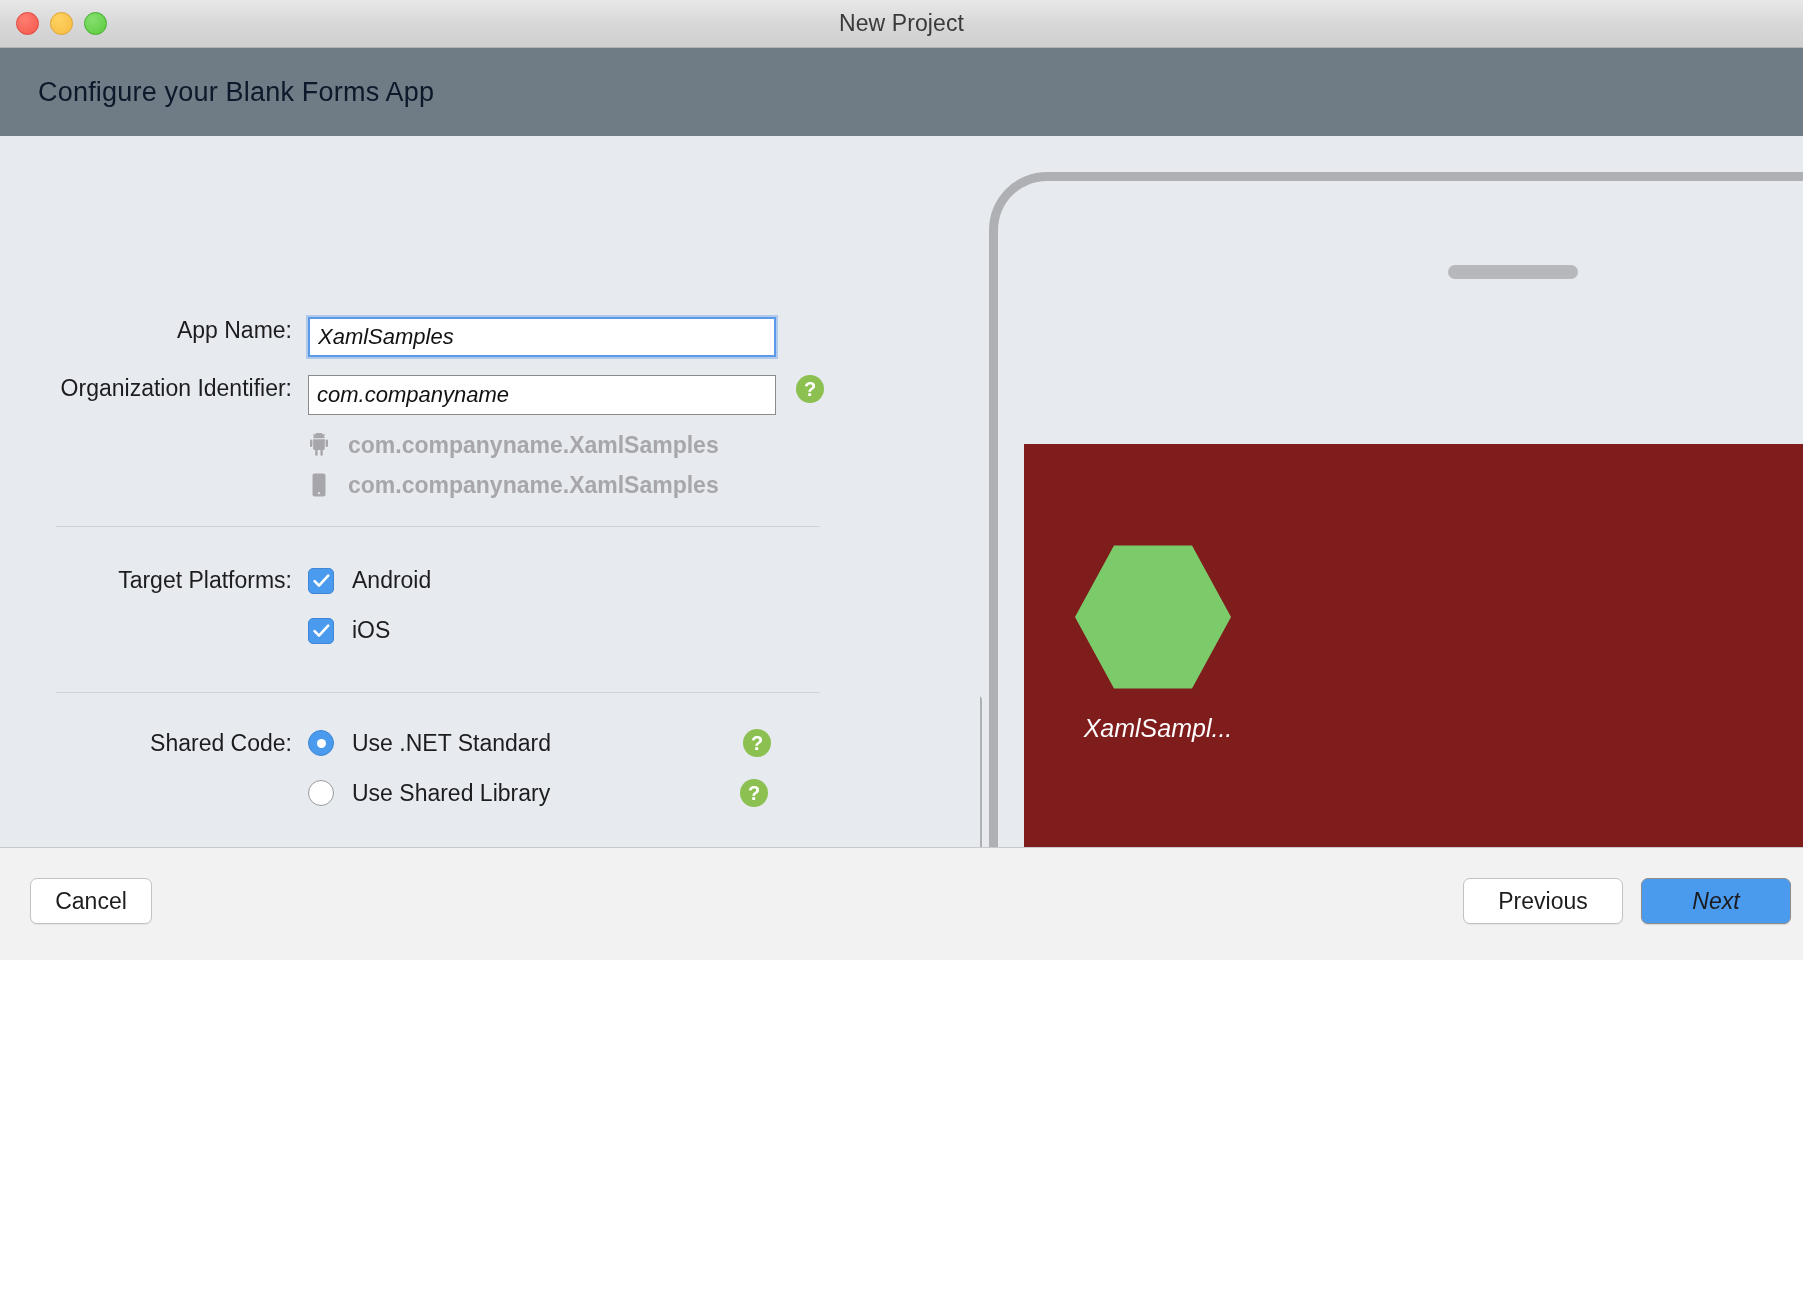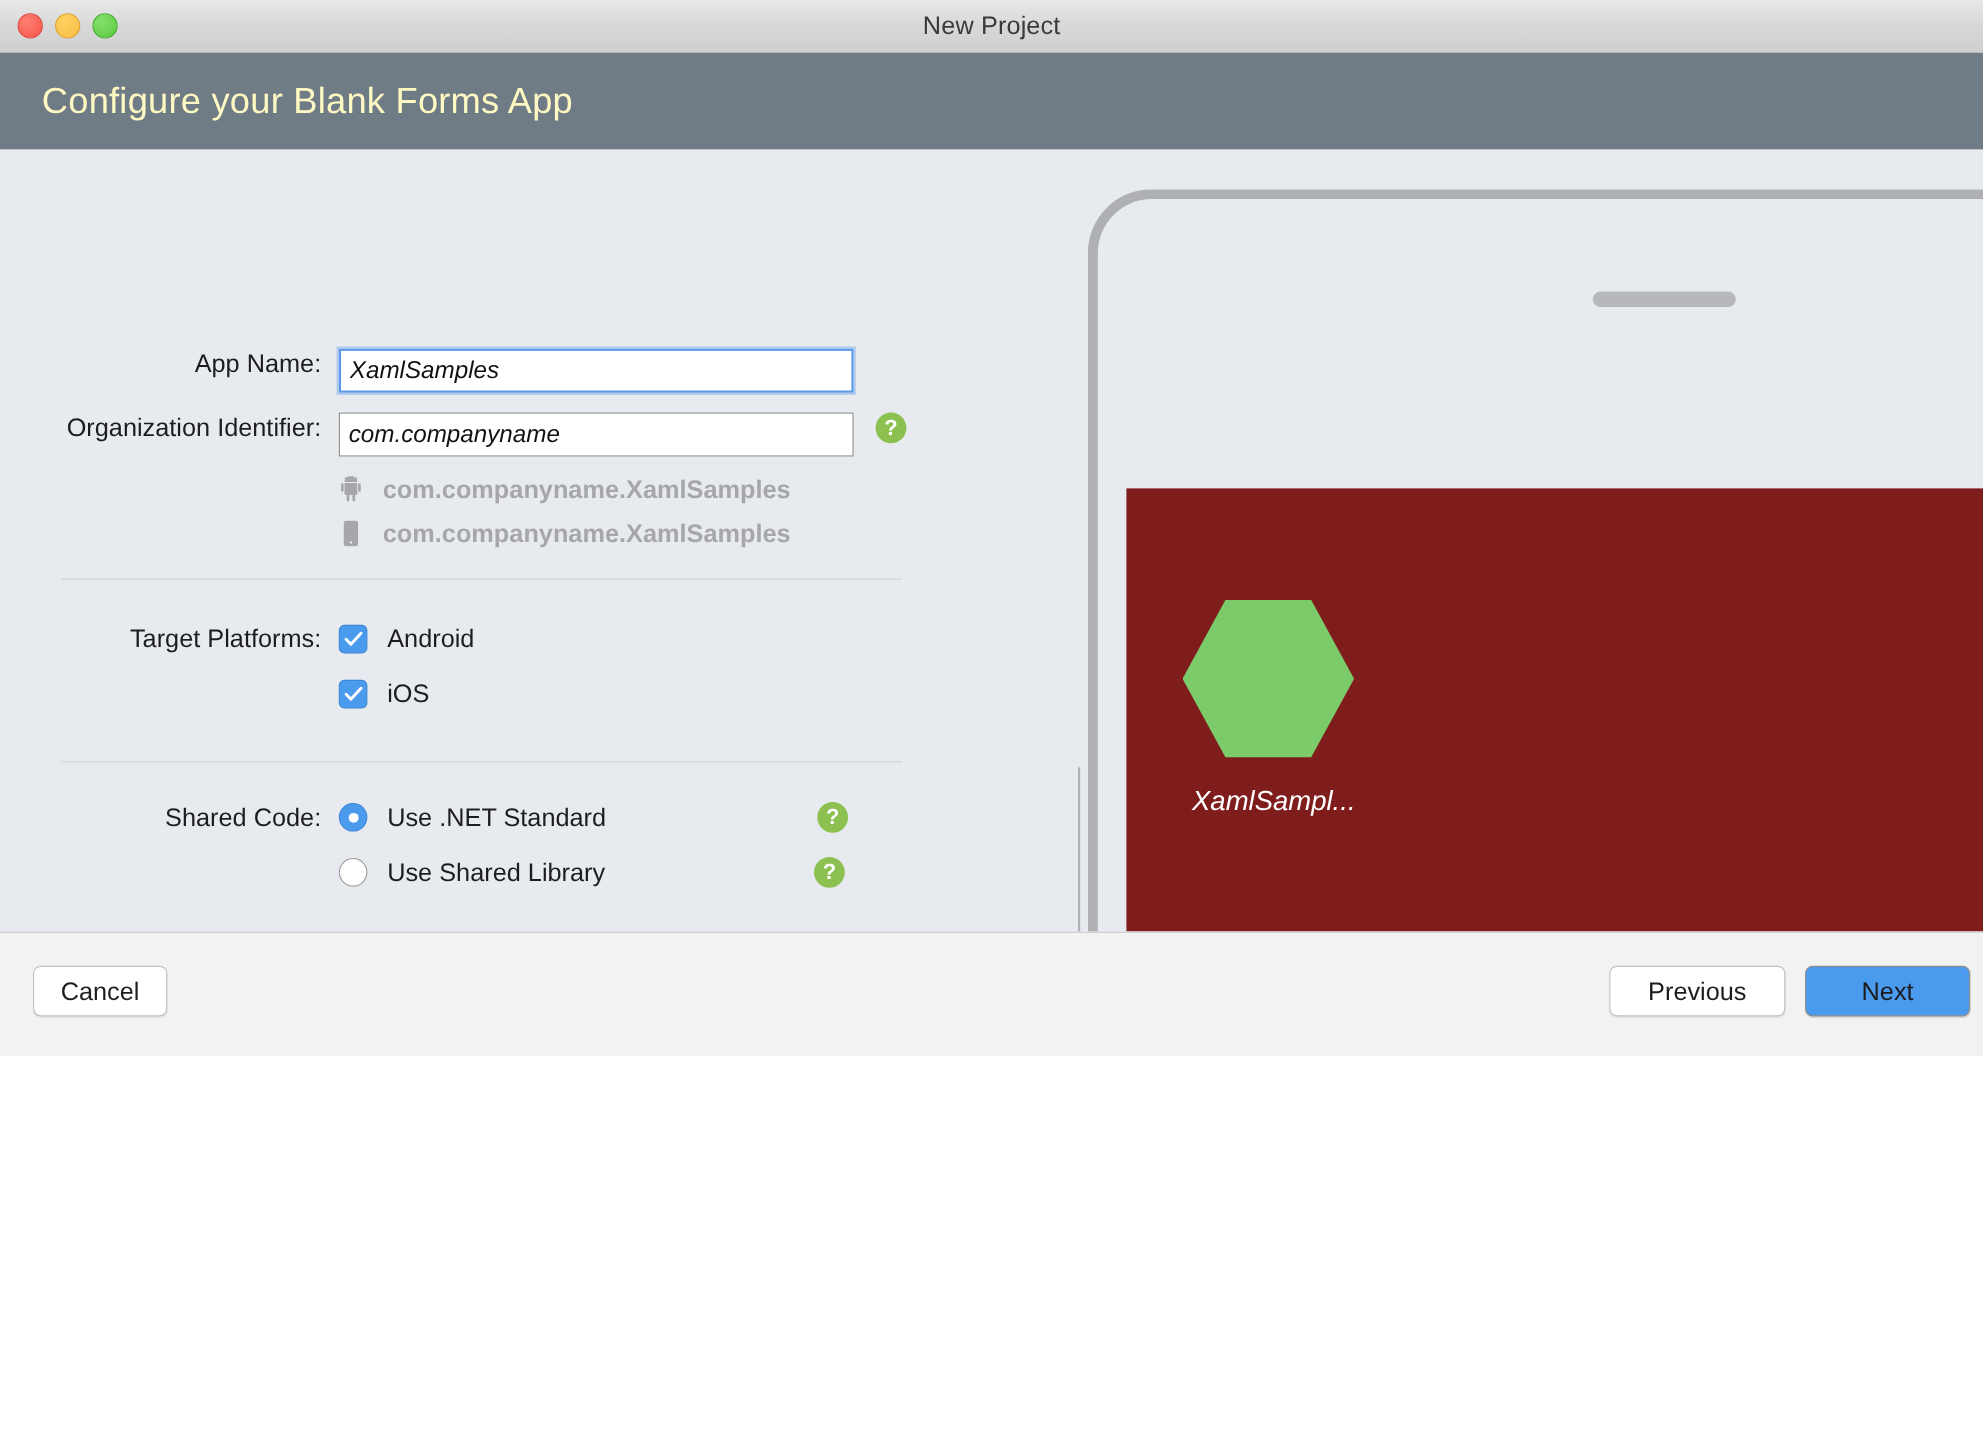--- a/index.html
+++ b/index.html
@@ -62,22 +62,22 @@
   
   .header {
     flex: 0 0 88px;
     background: #6f7b85;
     display: flex;
     align-items: center;
     padding-left: 38px;
     box-sizing: border-box;
   }
   .header-title {
-    color: #fef9c3;
-    font-size: 33px;
+    color: #0f172a;
+    font-size: 27px;
     letter-spacing: .2px;
   }
 
   
   .body {
     position: relative;
     flex: 1 1 auto;
     background: #e7eaee;
     overflow: hidden;
   }
@@ -330,21 +330,21 @@
     box-shadow: 0 1px 1px rgba(0,0,0,.06);
   }
   .btn-primary {
     background: #4a9aee;
     border: 1px solid #8d8d8d;
     color: #1b1b1d;
     box-shadow: 0 1px 1px rgba(0,0,0,.12);
   }
   .btn-cancel   { left: 30px;   top: 30px; width: 122px; height: 46px; }
   .btn-previous { right: 180px; top: 30px; width: 160px; height: 46px; }
-  .btn-next     { right: 12px;  top: 30px; width: 150px; height: 46px; }
+  .btn-next     { right: 12px;  top: 30px; width: 150px; height: 46px; font-style: italic; }
 </style>
 </head>
 <body>
 
 <div class="window">
 
   <div class="titlebar">
     <div class="traffic">
       <span class="tl-dot tl-close"></span>
       <span class="tl-dot tl-min"></span>

